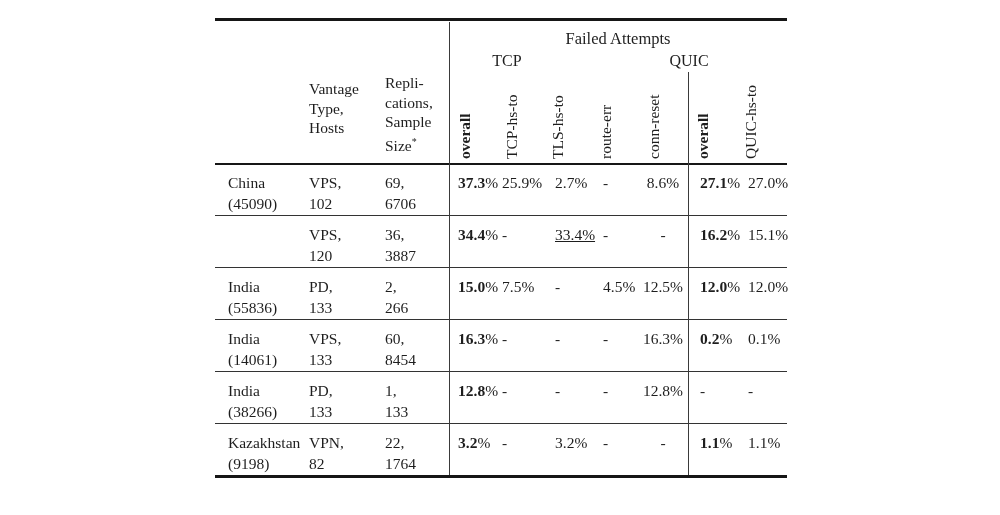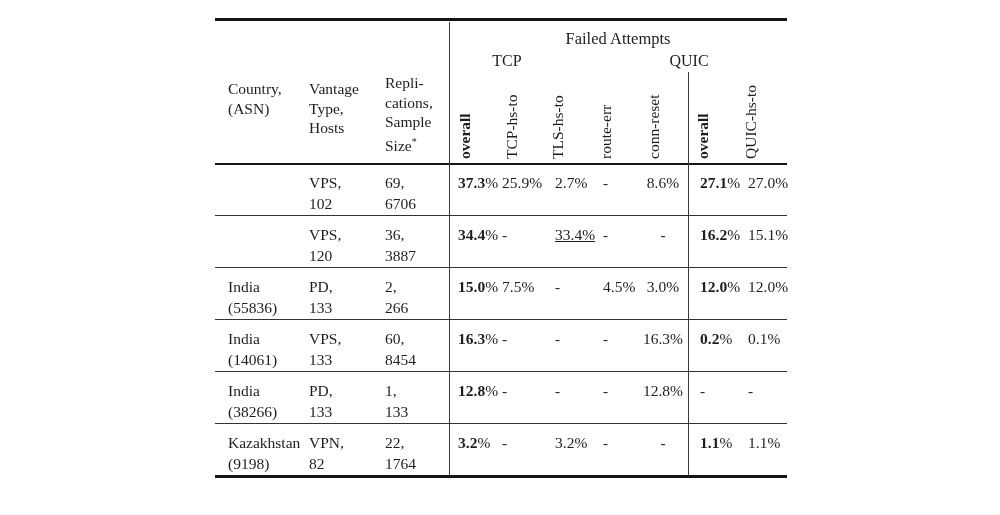--- a/index.html
+++ b/index.html
@@ -99,24 +99,20 @@
     <div class="hrule thin" style="top:405px;"></div>
     <div class="hrule thick" style="top:457px;"></div>
 
     <div class="vline" style="left:234px; top:4px;  height:453px;"></div>
     <div class="vline" style="left:473px; top:54px; height:403px;"></div>
 
     <div class="hdr-group" style="left:403px; top:11px;">Failed Attempts</div>
     <div class="hdr-proto" style="left:292px; top:34px;">TCP</div>
     <div class="hdr-proto" style="left:474px; top:34px;">QUIC</div>
 
-    <div class="lh" style="left:13px; top:61px;">
-      <div>Country,</div>
-      <div>(ASN)</div>
-    </div>
     <div class="lh" style="left:170px; top:55px;">
       <div>Repli-</div>
       <div>cations,</div>
       <div>Sample</div>
       <div><span>Size</span><sup>*</sup></div>
     </div>
     <div class="lh" style="left:94px; top:61px;">
       <div>Vantage</div>
       <div>Type,</div>
       <div>Hosts</div>
@@ -125,20 +121,24 @@
     <span class="rot bold" style="left:241px;">overall</span>
     <span class="rot" style="left:288px;">TCP-hs-to</span>
     <span class="rot" style="left:334px;">TLS-hs-to</span>
     <span class="rot" style="left:382px;">route-err</span>
     <span class="rot" style="left:430px;">conn-reset</span>
     <span class="rot bold" style="left:479px;">overall</span>
     <span class="rot" style="left:527px;">QUIC-hs-to</span>
 
     <div id="rows">
         <div class="trow" style="top: 145px;">
+          <div class="c2" style="left: 13px;">
+            <div>China</div>
+            <div>(45090)</div>
+          </div>
           <div class="c2" style="left: 94px;">
             <div>VPS,</div>
             <div>102</div>
           </div>
           <div class="c2" style="left: 170px;">
             <div>69,</div>
             <div>6706</div>
           </div>
           <div class="cv" style="left: 243px;"><b>37.3</b>%</div>
           <div class="cv" style="left: 287px;">25.9%</div>
@@ -175,21 +175,21 @@
             <div>133</div>
           </div>
           <div class="c2" style="left: 170px;">
             <div>2,</div>
             <div>266</div>
           </div>
           <div class="cv" style="left: 243px;"><b>15.0</b>%</div>
           <div class="cv" style="left: 287px;">7.5%</div>
           <div class="cv" style="left: 340px;">-</div>
           <div class="cv" style="left: 388px;">4.5%</div>
-          <div class="cv center" style="left: 424px; width: 48px;">3.0%</div>
+          <div class="cv center" style="left: 424px; width: 48px;">12.5%</div>
           <div class="cv" style="left: 485px;"><b>12.0</b>%</div>
           <div class="cv" style="left: 533px;">12.0%</div>
         </div>
         <div class="trow" style="top: 301px;">
           <div class="c2" style="left: 13px;">
             <div>India</div>
             <div>(14061)</div>
           </div>
           <div class="c2" style="left: 94px;">
             <div>VPS,</div>

